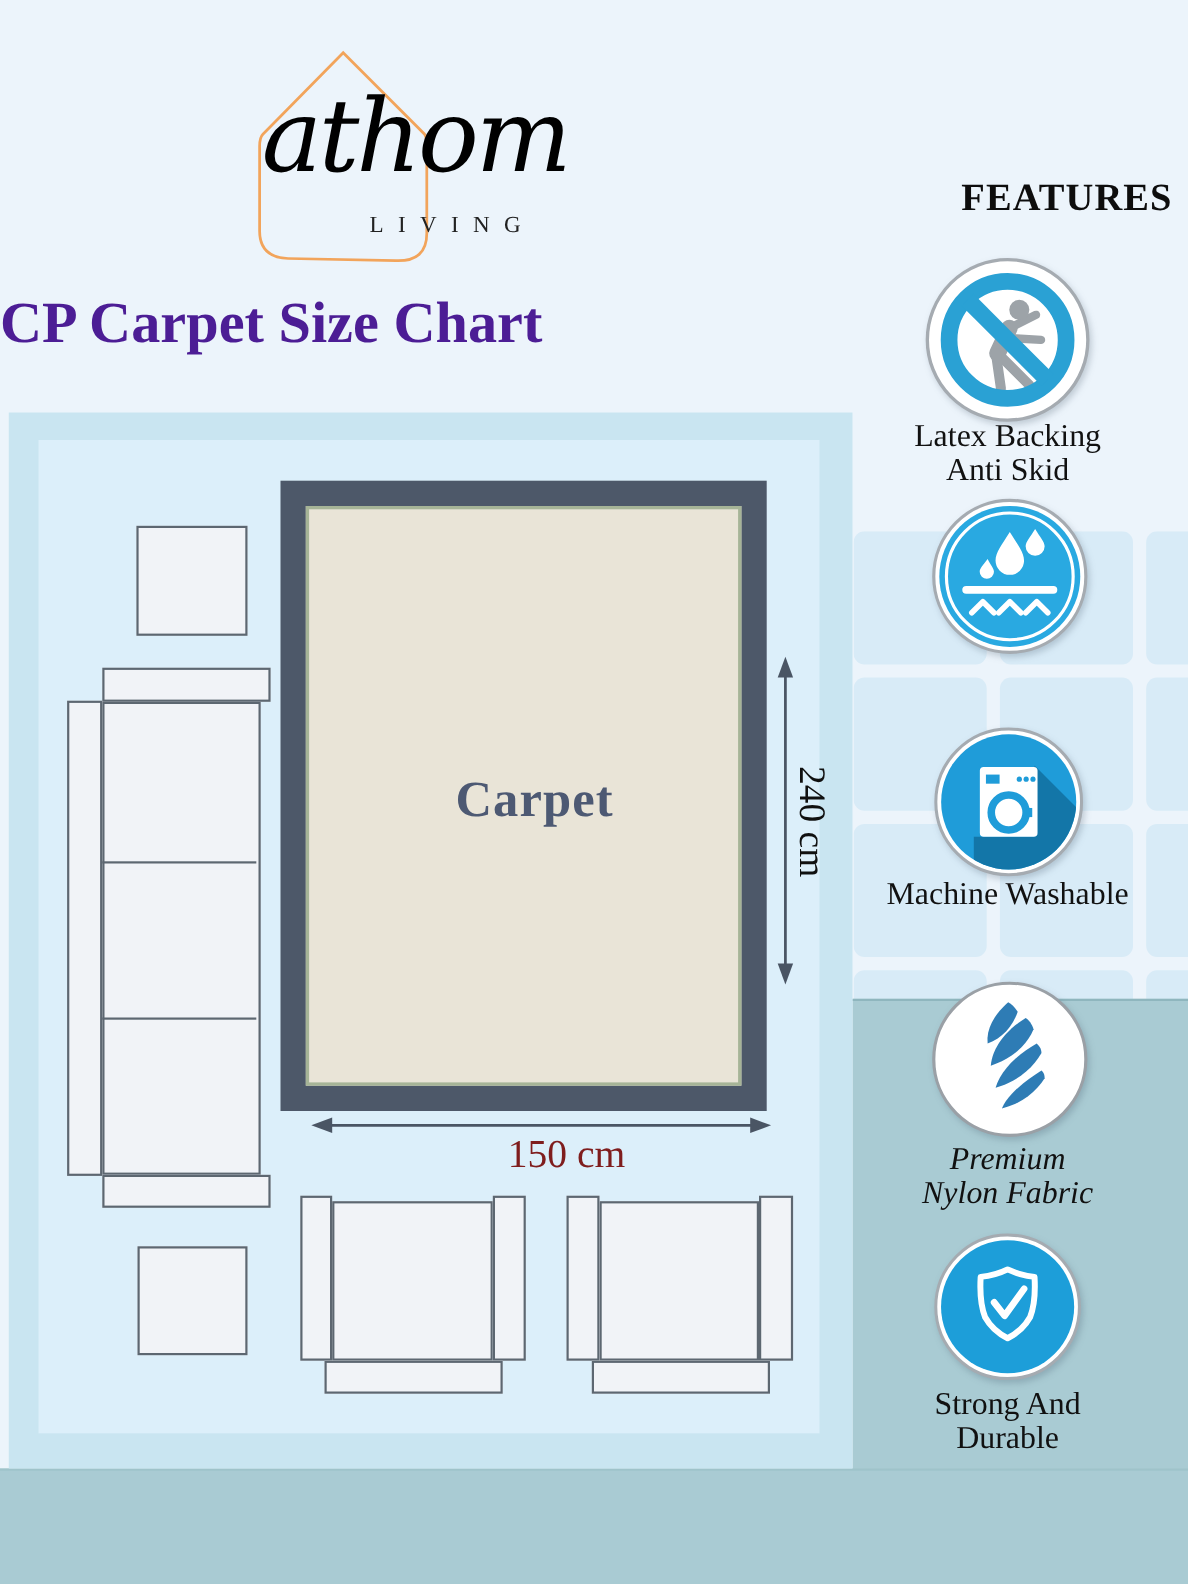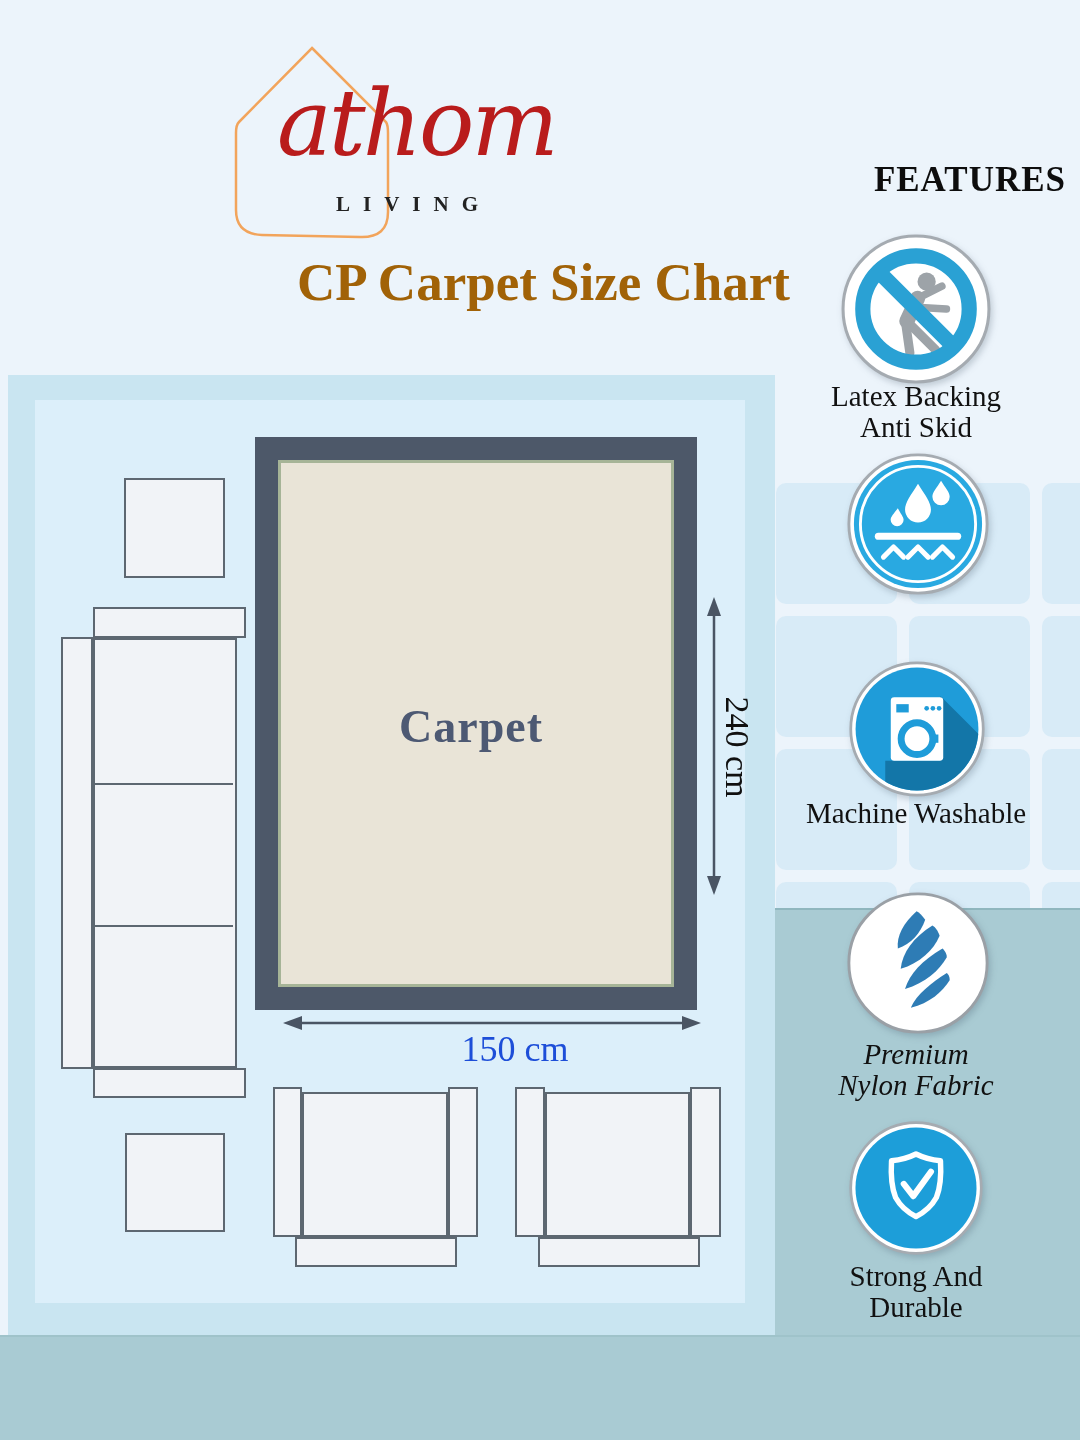--- a/index.html
+++ b/index.html
@@ -11,41 +11,41 @@
     display:grid;grid-template-columns:repeat(3,121px);grid-auto-rows:121px;gap:12px;overflow:hidden;}
   .tile{background:#d8ebf7;border-radius:10px;}
   .band-right{position:absolute;left:775px;top:908px;width:305px;height:427px;
     background:#a9cbd3;border-top:2px solid #8fb6be;}
   .band-bottom{position:absolute;left:0;top:1335px;width:1080px;height:105px;
     background:#a9cbd3;border-top:2px solid #9fc3ca;}
 
   
   .house-svg{position:absolute;left:222px;top:40px;}
   .brand{position:absolute;left:238px;top:78px;width:340px;font-family:"DejaVu Serif",serif;
-    font-style:italic;font-size:92px;letter-spacing:-3px;color:#b91c1c;line-height:1;margin-left:39px;}
-  .brand-sub{position:absolute;left:336px;top:192px;font-size:21px;letter-spacing:13px;color:#222;font-weight:bold;}
-  .page-title{position:absolute;left:0;top:252px;width:790px;text-align:right;
-    font-size:53px;font-weight:bold;color:#a16207;}
+    font-style:italic;font-size:92px;letter-spacing:-3px;color:#000000;line-height:1;}
+  .brand-sub{position:absolute;left:336px;top:192px;font-size:21px;letter-spacing:13px;color:#222;}
+  .page-title{position:absolute;left:0;top:264px;width:790px;text-align:left;
+    font-size:53px;font-weight:bold;color:#4c1d95;}
 
   
   .room-panel{position:absolute;left:8px;top:375px;width:767px;height:960px;background:#c9e5f1;}
   .room-inner{position:absolute;left:27px;top:25px;width:710px;height:903px;background:#dceffa;}
   .furn{position:absolute;background:#f1f3f7;border:2px solid #5d6771;box-sizing:border-box;}
   .divider{position:absolute;left:-2px;width:100%;border-top:2px solid #5d6771;}
 
   .carpet-frame{position:absolute;left:247px;top:62px;width:442px;height:573px;background:#4d5869;}
   .carpet-inner{position:absolute;left:23px;top:23px;width:396px;height:527px;
     background:#e9e4d7;border:3px solid #a6b497;box-sizing:border-box;}
-  .carpet-label{position:absolute;left:321px;top:700px;width:300px;text-align:center;
+  .carpet-label{position:absolute;left:336px;top:700px;width:300px;text-align:center;
     font-size:46px;font-weight:bold;color:#4d5973;letter-spacing:1px;}
 
   .dim-v-label{position:absolute;left:677px;top:728px;width:120px;text-align:center;
     font-size:34px;color:#101010;transform:rotate(90deg);}
   .dim-h-label{position:absolute;left:415px;top:1028px;width:200px;text-align:center;
-    font-size:36px;color:#1d4ed8;}
+    font-size:36px;color:#7f1d1d;}
 
   
   .features-heading{position:absolute;left:766px;top:160px;width:300px;text-align:right;
     font-size:35px;font-weight:bold;letter-spacing:1px;color:#0d0d0d;}
   .feature-icon{position:absolute;filter:drop-shadow(2px 3px 3px rgba(60,80,100,.25));}
   .feature-label{position:absolute;width:320px;text-align:center;font-size:29px;line-height:31px;color:#111;}
 
   .overlay-svg{position:absolute;left:0;top:0;pointer-events:none;}
 </style>
 </head>

